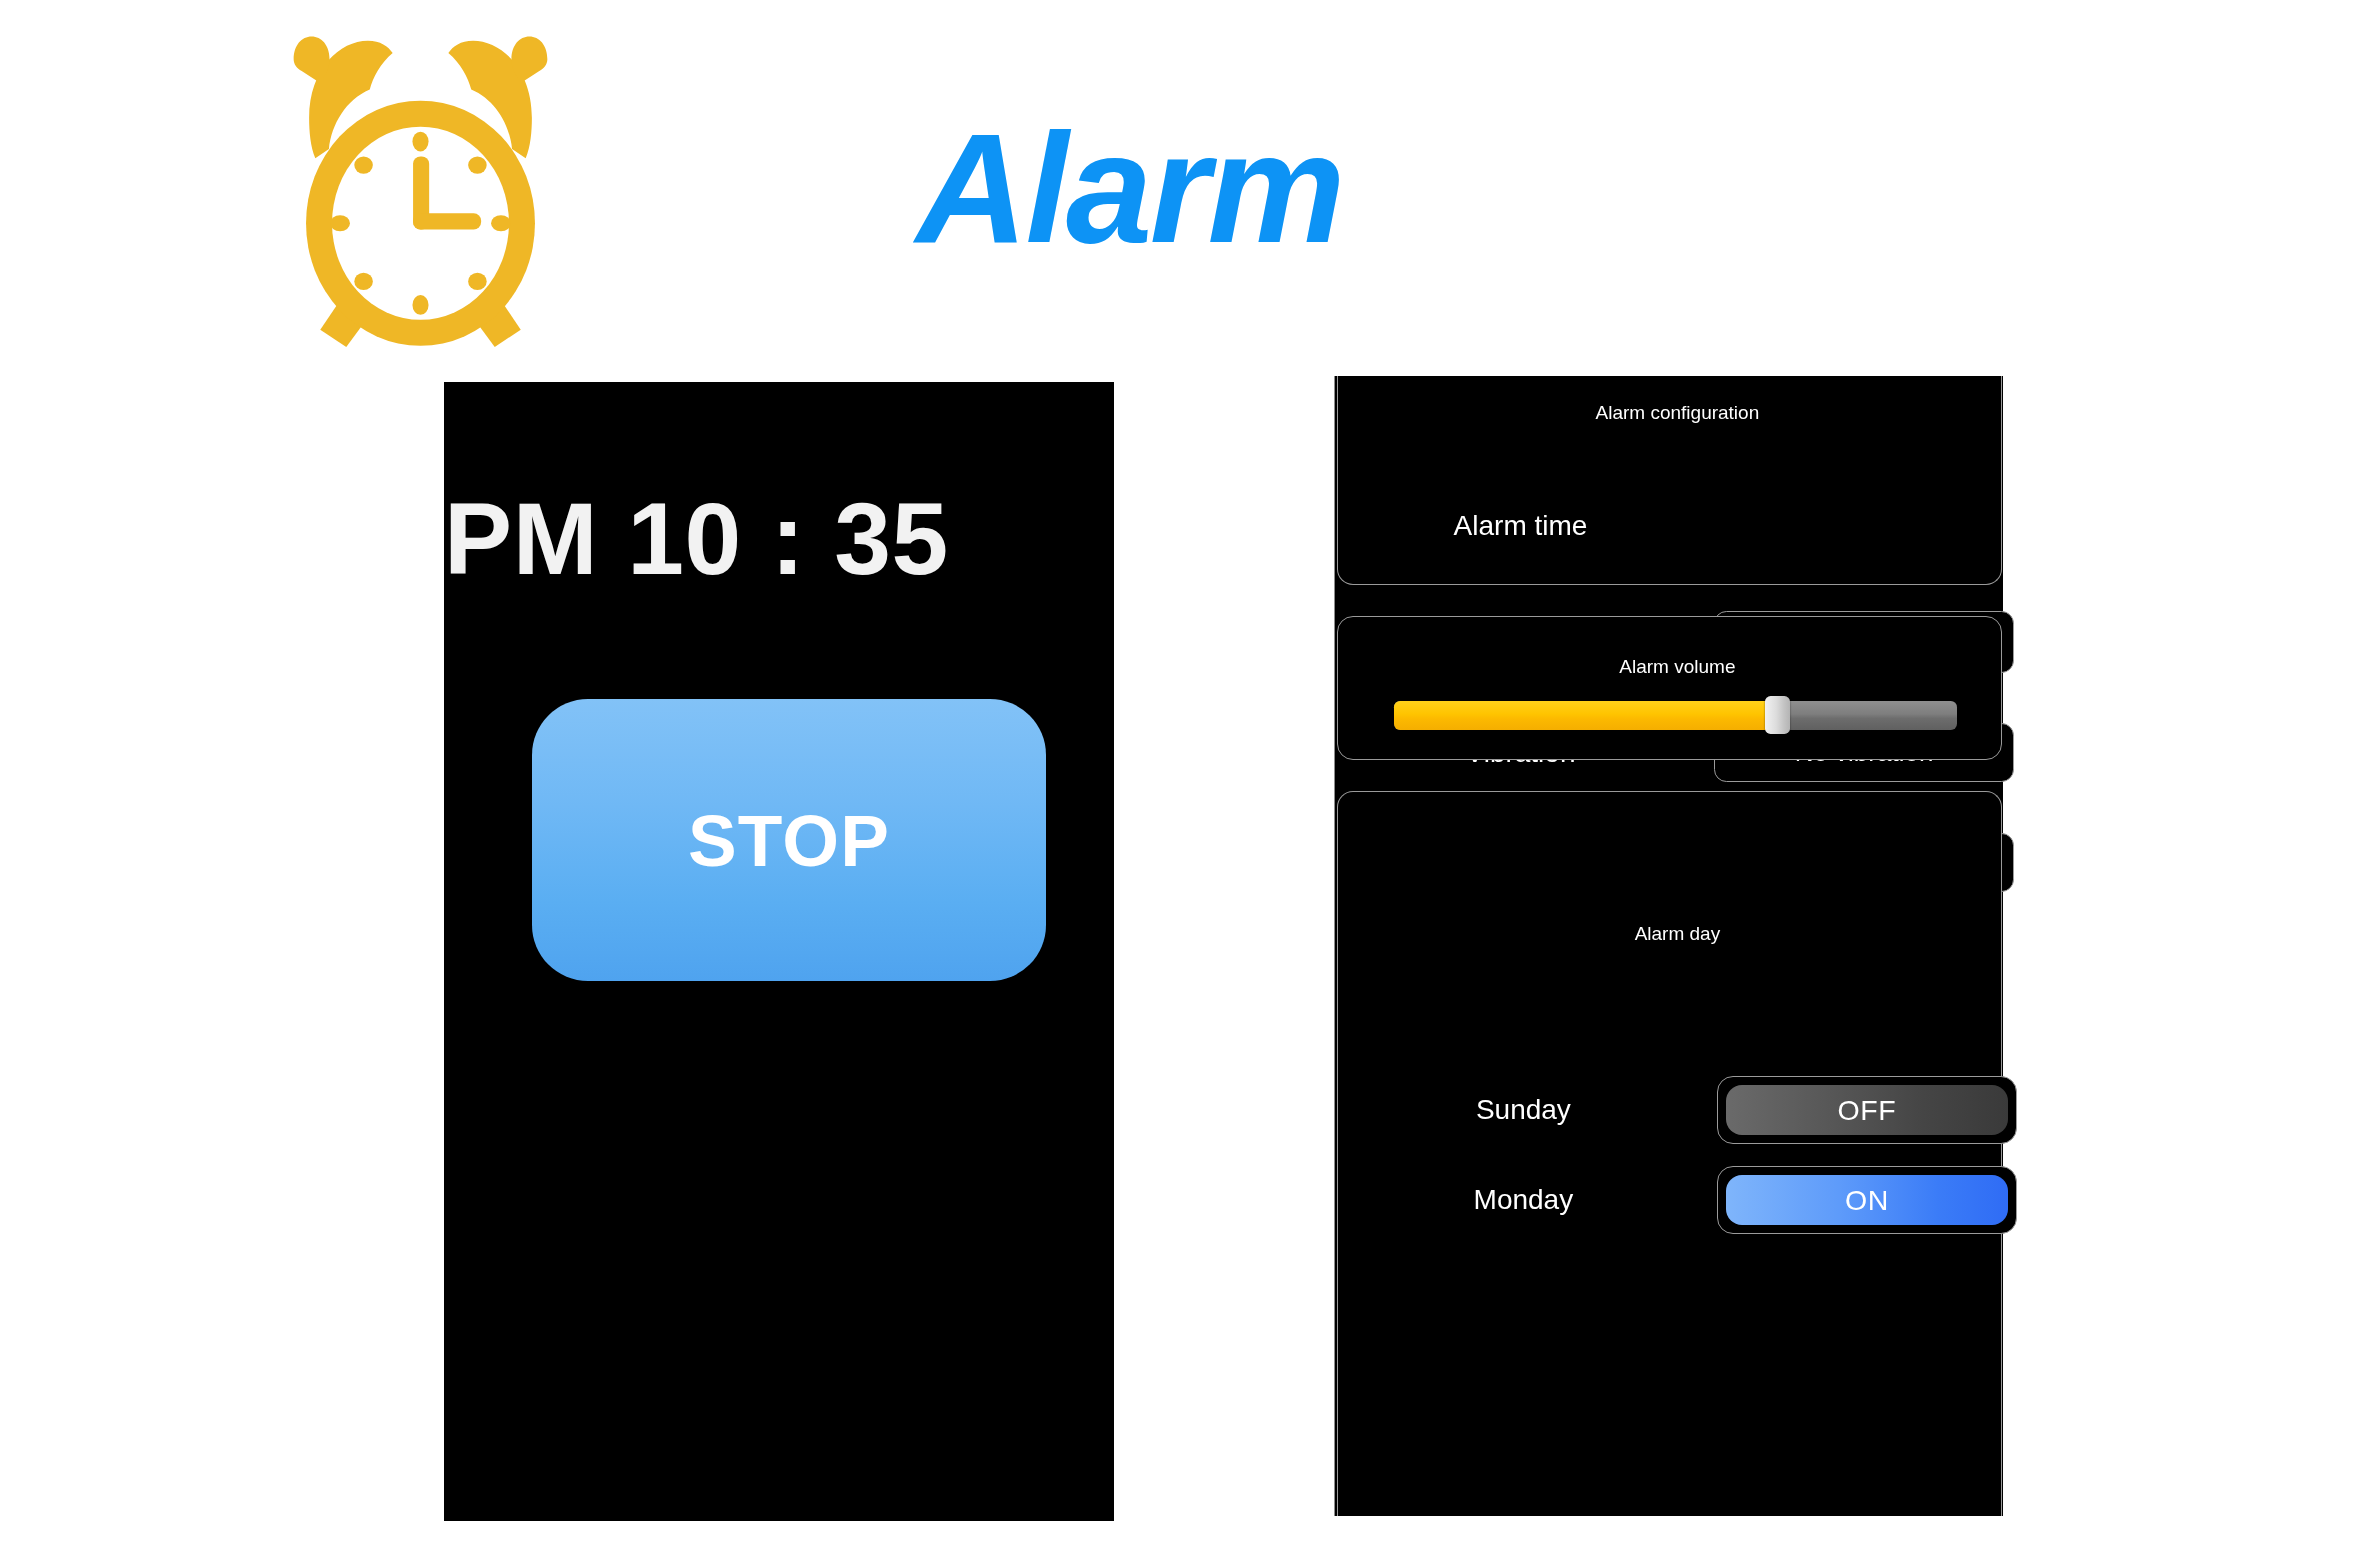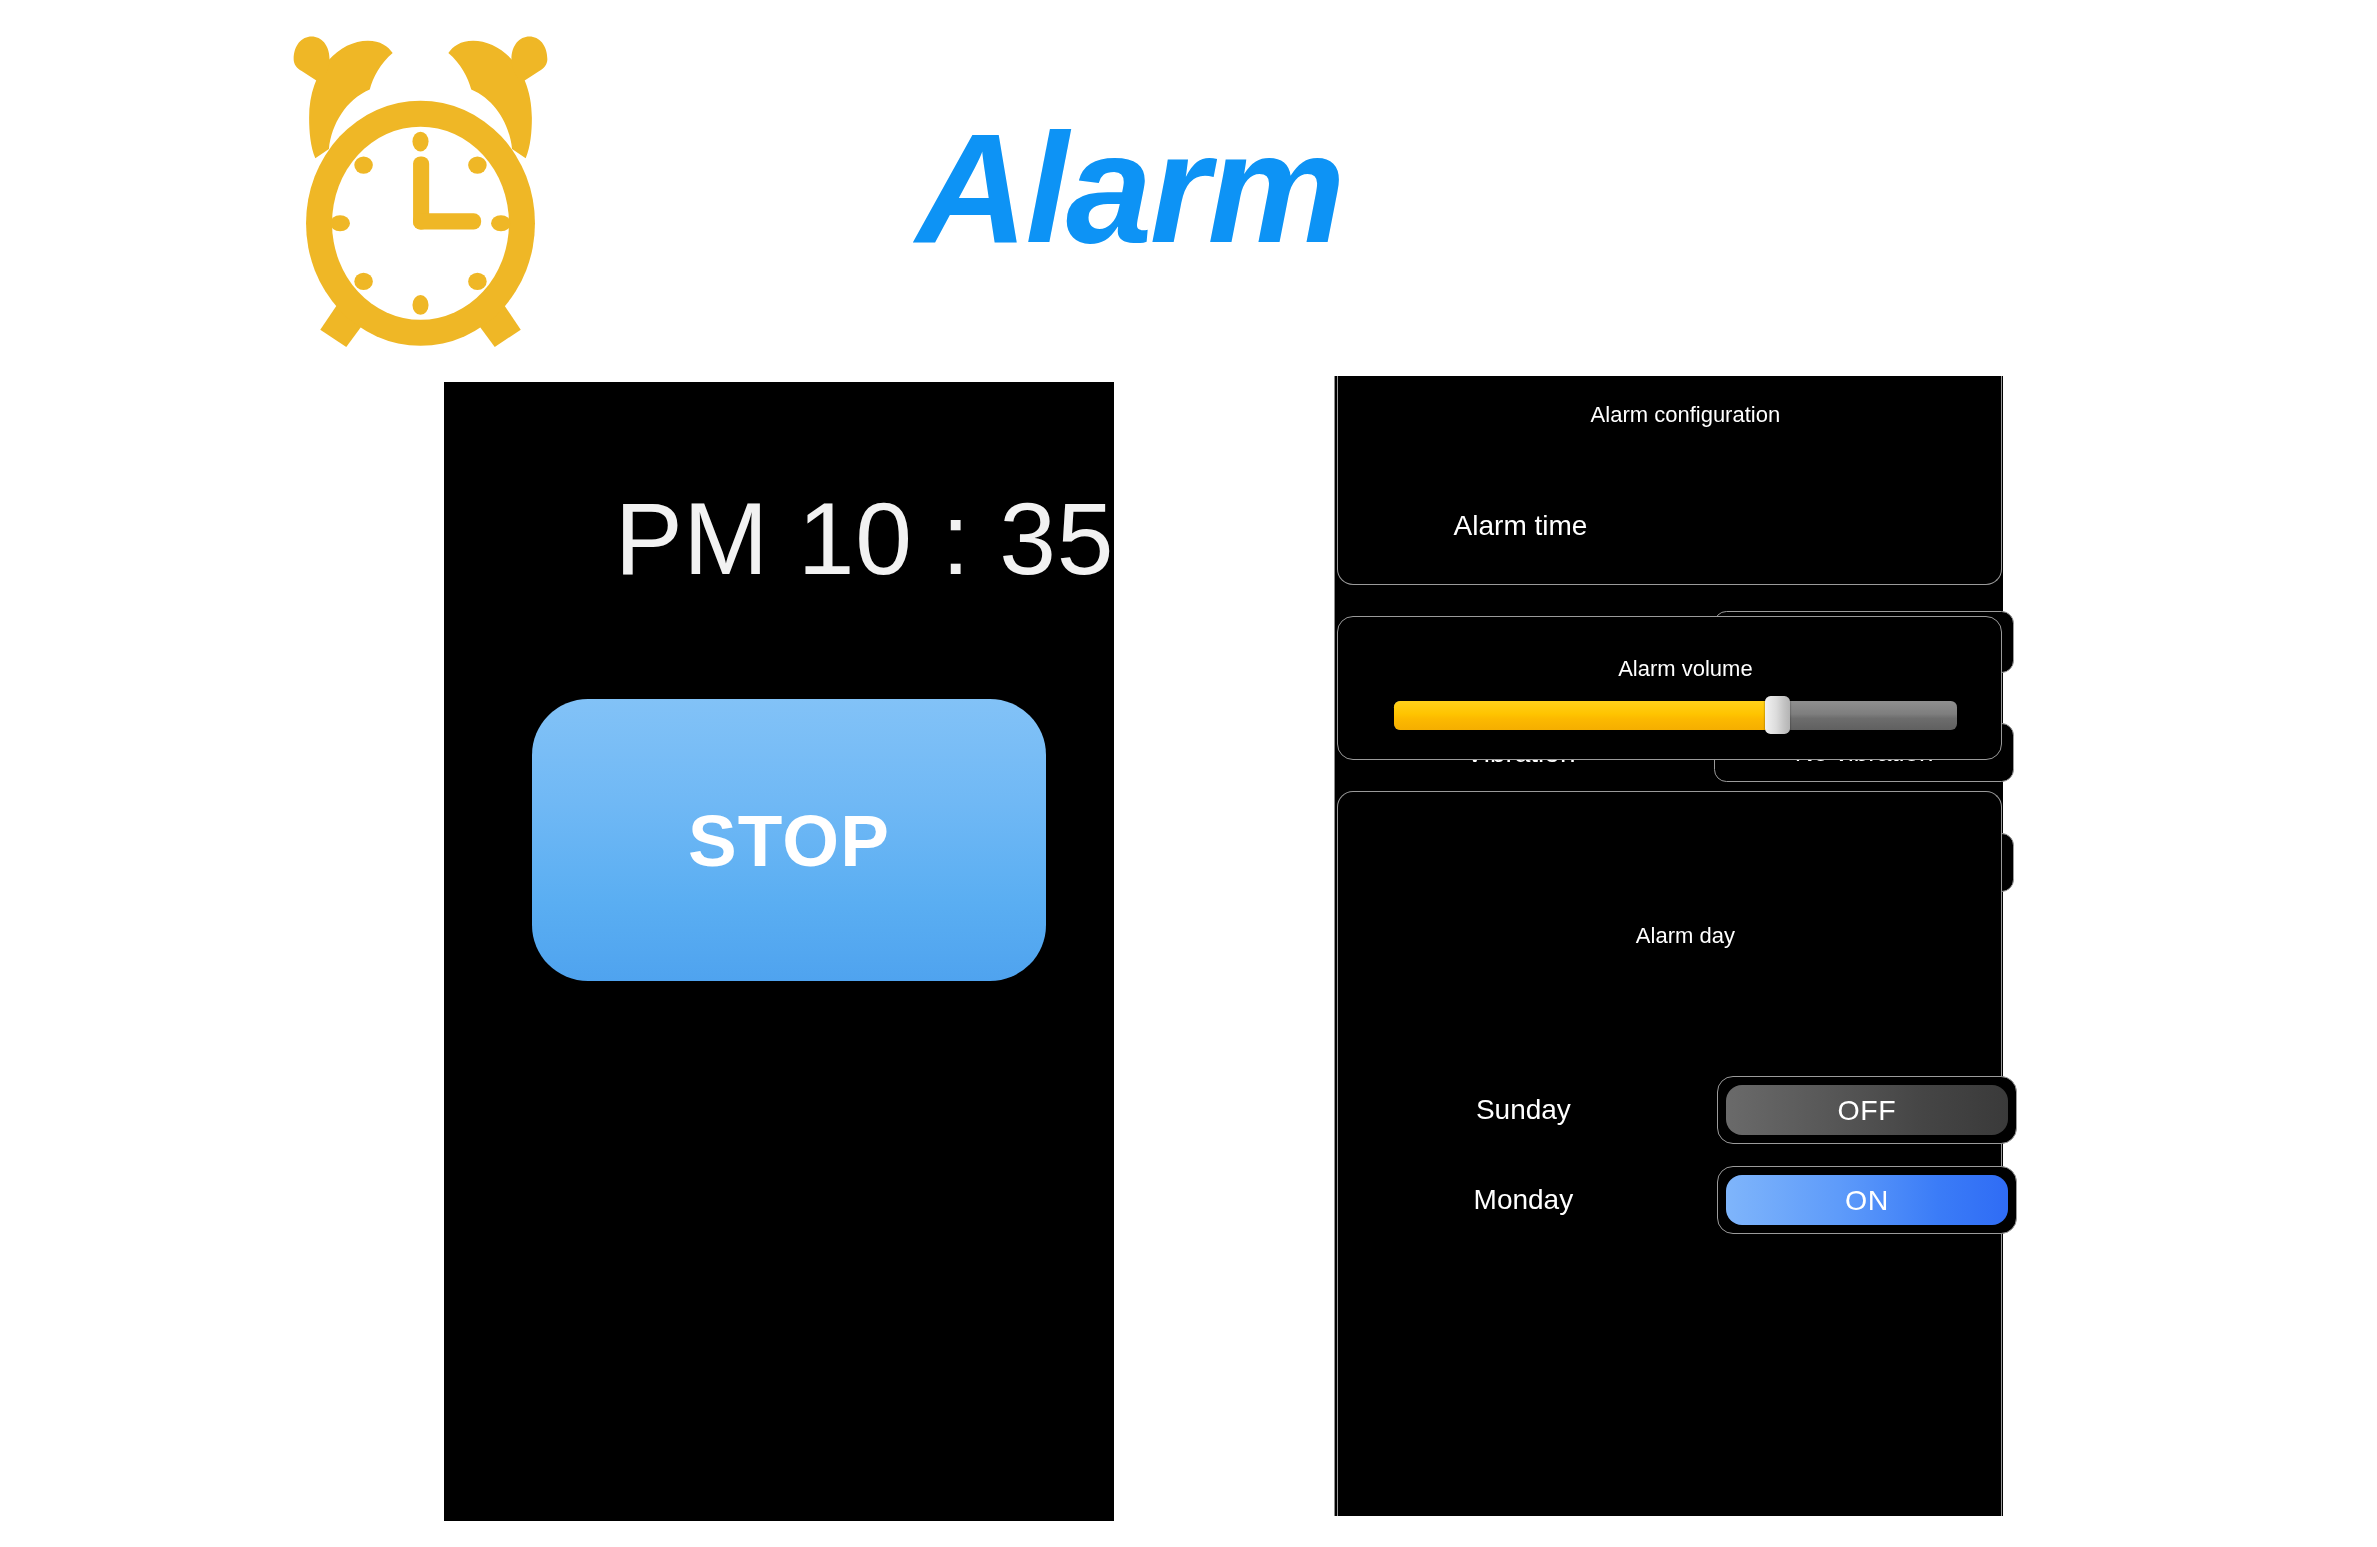--- a/index.html
+++ b/index.html
@@ -50,24 +50,24 @@
     top: 382px;
     width: 670px;
     height: 1139px;
     background: #000000;
   }
   #current-time-display {
     position: absolute;
     left: 0;
     top: 99px;
     width: 670px;
-    text-align: right;
+    text-align: left;
     color: #f2f2f2;
     font-size: 102px;
-    font-weight: 400;
+    font-weight: 700;
     letter-spacing: 0.6px;
     white-space: nowrap;
   }
   .big-action-button {
     position: absolute;
     left: 80px;
     width: 514px;
     height: 282px;
     border-radius: 56px;
     background: linear-gradient(to bottom, #82c2f7 0%, #6fb8f5 38%, #5aaef2 72%, #4fa3ef 100%);
@@ -106,25 +106,25 @@
     background: #000000;
     border: 1.9px solid #9a9a9a;
     border-radius: 16px;
   }
   #alarm-config-card { top: 0px; height: 209px; border-top: none; border-top-left-radius: 0; border-top-right-radius: 0; }
   #alarm-volume-card { top: 240px; height: 144px; }
   #alarm-day-card    { top: 415px; height: 725px; border-bottom: none; border-bottom-left-radius: 0; border-bottom-right-radius: 0; }
 
   .card-heading {
     position: absolute;
-    left: 16px;
+    left: 8px;
     width: 100%;
     text-align: center;
     color: #ffffff;
-    font-size: 22px;
+    font-size: 19px;
     font-weight: 400;
     white-space: nowrap;
   }
   #alarm-config-heading { top: 26px; }
   #alarm-volume-heading { top: 39px; }
   #alarm-day-heading    { top: 131px; }
 
   .config-row {
     position: absolute;
     left: 0;

